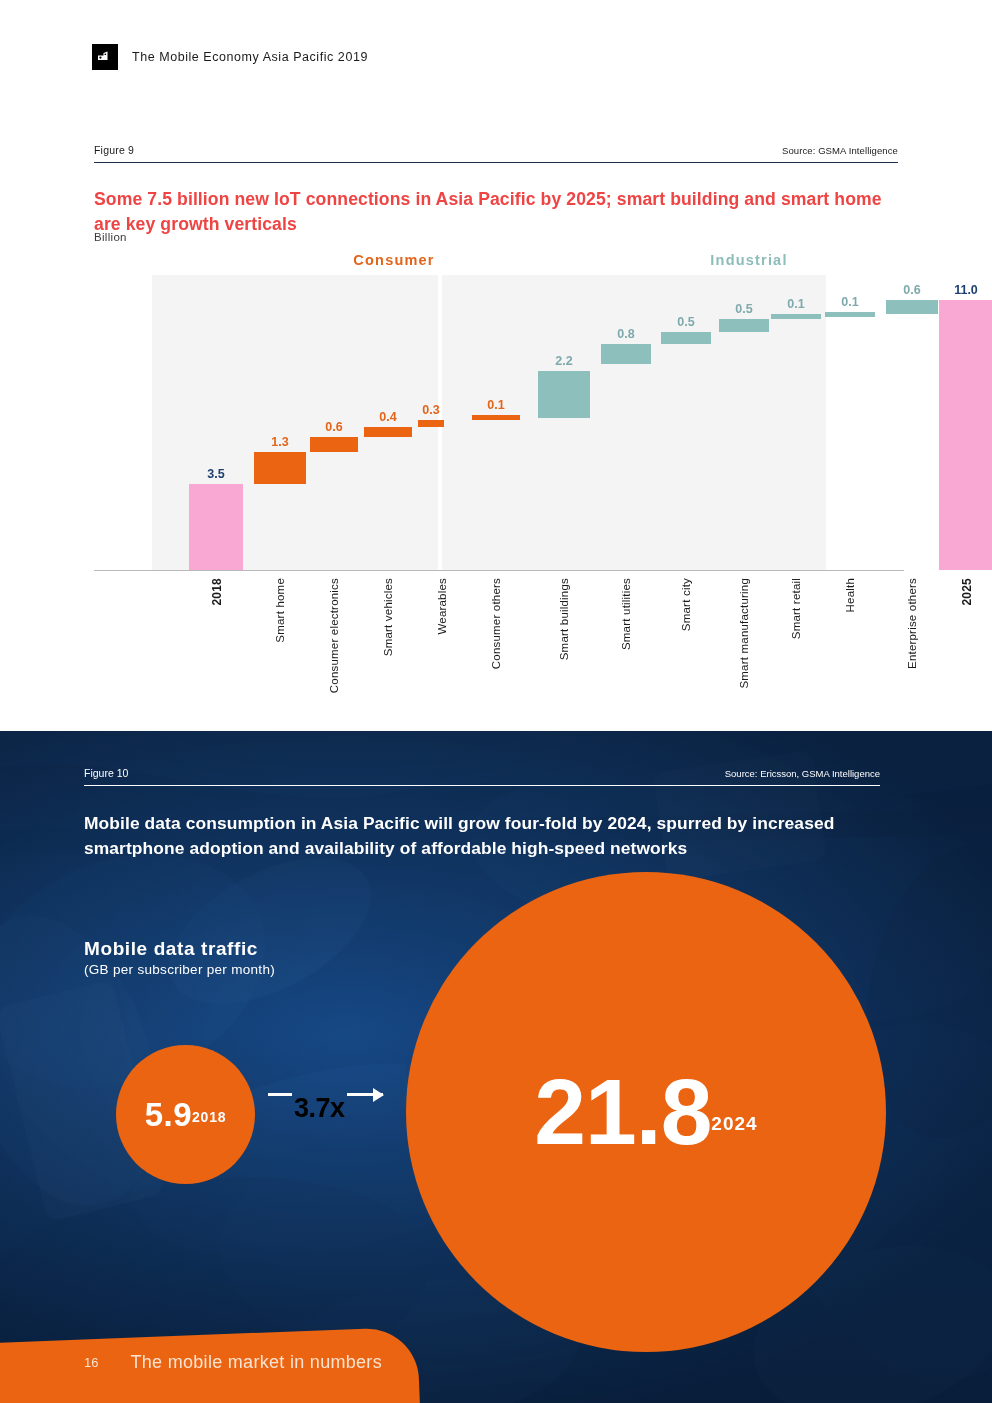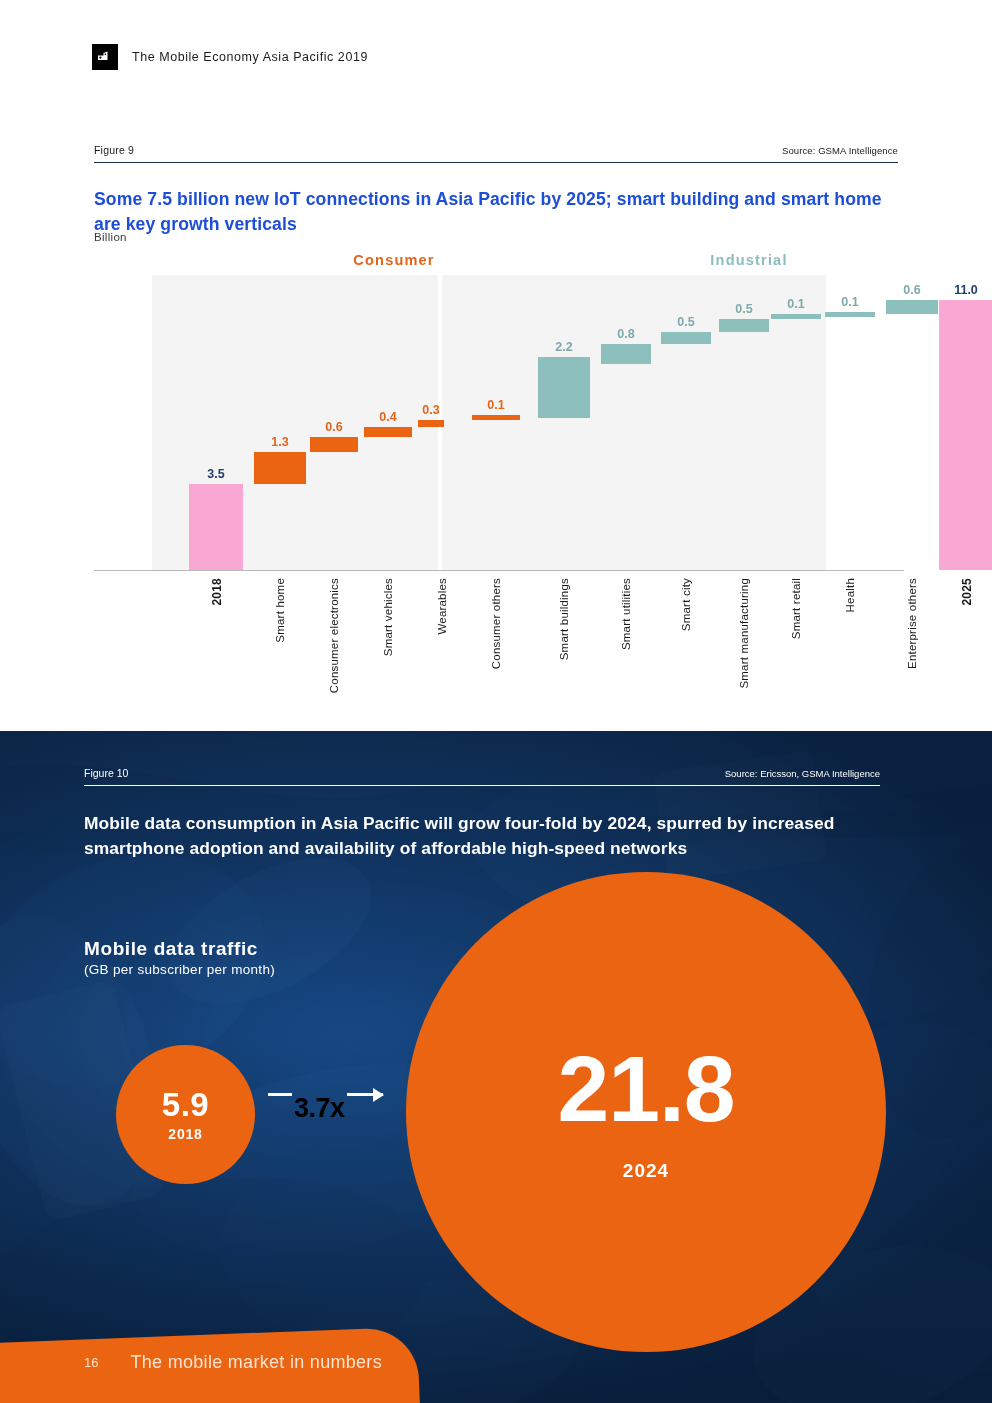--- a/index.html
+++ b/index.html
@@ -18,21 +18,21 @@
 
   
   .fig9{position:absolute;left:0;top:0;width:992px;height:731px;}
   .fig9 .meta{position:absolute;left:94px;top:144px;width:804px;
      display:flex;justify-content:space-between;align-items:flex-end;
      padding-bottom:6px;border-bottom:1.4px solid #1b2e4a;}
   .meta .fig-num{font-size:10.5px;color:#1b1b1b;letter-spacing:.2px;}
   .meta .fig-src{font-size:9.5px;color:#1b1b1b;letter-spacing:.1px;}
 
   .fig9 .headline{position:absolute;left:94px;top:172px;width:812px;
-     font-size:17.6px;font-weight:bold;color:#1d4ed8;line-height:25px;letter-spacing:.1px;}
+     font-size:17.6px;font-weight:bold;color:#ef4444;line-height:25px;letter-spacing:.1px;}
   .fig9 .unit{position:absolute;left:94px;top:231px;font-size:11.5px;color:#3b3b3b;letter-spacing:.3px;}
 
   
   .chart{position:absolute;left:94px;top:252px;width:810px;height:460px;}
   .group-labels{position:absolute;left:0;top:0;width:810px;height:22px;}
   .group-label{position:absolute;font-size:14.5px;font-weight:bold;letter-spacing:1.2px;}
   .gl-consumer{left:155px;width:290px;text-align:center;color:#e2651a;}
   .gl-industrial{left:345px;width:620px;text-align:center;color:#8dbdbb;}
 
   .plot{position:absolute;left:0;top:23px;width:810px;height:295px;}
@@ -73,21 +73,21 @@
   .meta10 .fig-src{font-size:9.5px;}
 
   .fig10 .headline10{position:absolute;left:84px;top:66px;width:790px;
      font-size:17.4px;font-weight:bold;color:#ffffff;line-height:25px;letter-spacing:.1px;}
 
   .traffic-label{position:absolute;left:84px;top:207px;color:#fff;}
   .traffic-label .t1{font-size:19px;font-weight:bold;letter-spacing:.6px;}
   .traffic-label .t2{font-size:13.5px;letter-spacing:.3px;margin-top:2px;}
 
   .bubble{position:absolute;border-radius:50%;background:#ea6411;
-     display:flex;flex-direction:column;align-items:center;justify-content:center;color:#fff;}
+     display:flex;align-items:center;justify-content:center;color:#fff;}
   .bubble-small{left:116px;top:1045px;width:139px;height:139px;}
   .bubble-small .num{font-size:33px;font-weight:bold;line-height:1;letter-spacing:.5px;}
   .bubble-small .yr{font-size:14px;font-weight:bold;margin-top:5px;letter-spacing:.8px;}
   .bubble-big{left:406px;top:872px;width:480px;height:480px;}
   .bubble-big .num{font-size:93px;font-weight:bold;line-height:1;letter-spacing:-1px;}
   .bubble-big .yr{font-size:19px;font-weight:bold;margin-top:24px;letter-spacing:1px;}
 
   .multiplier{position:absolute;left:268px;top:1093px;width:140px;height:44px;
      display:flex;align-items:flex-start;color:#000000;}
   .multiplier .lead{width:24px;height:3px;background:#fff;flex:none;}
@@ -150,21 +150,21 @@
           </div>
           <div class="bar consumer" style="left: 270px; width: 48px; height: 9.83333px; bottom: 132.75px;">
             <span class="val">0.4</span>
           </div>
           <div class="bar consumer" style="left: 324px; width: 26px; height: 7.375px; bottom: 142.583px;">
             <span class="val">0.3</span>
           </div>
           <div class="bar consumer" style="left: 378px; width: 48px; height: 5px; bottom: 149.958px;">
             <span class="val">0.1</span>
           </div>
-          <div class="bar industrial" style="left: 444px; width: 52px; height: 61px; bottom: 152.417px;">
+          <div class="bar industrial" style="left: 444px; width: 52px; height: 47px; bottom: 152.417px;">
             <span class="val">2.2</span>
           </div>
           <div class="bar industrial" style="left: 507px; width: 50px; height: 19.6667px; bottom: 206.5px;">
             <span class="val">0.8</span>
           </div>
           <div class="bar industrial" style="left: 567px; width: 50px; height: 12.2917px; bottom: 226.167px;">
             <span class="val">0.5</span>
           </div>
           <div class="bar industrial" style="left: 625px; width: 50px; height: 12.2917px; bottom: 238.458px;">
             <span class="val">0.5</span>

